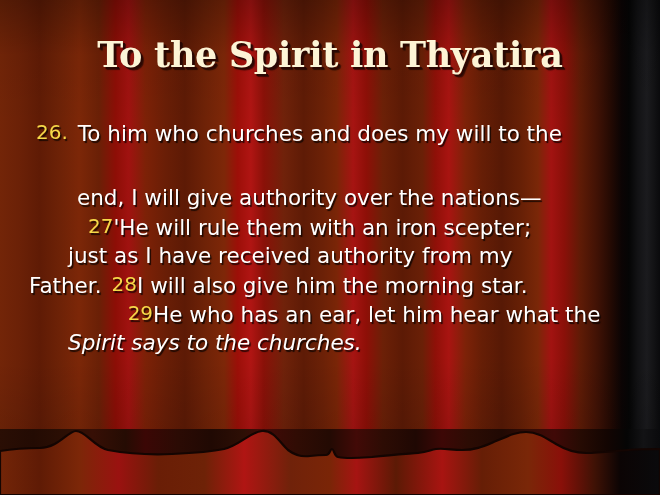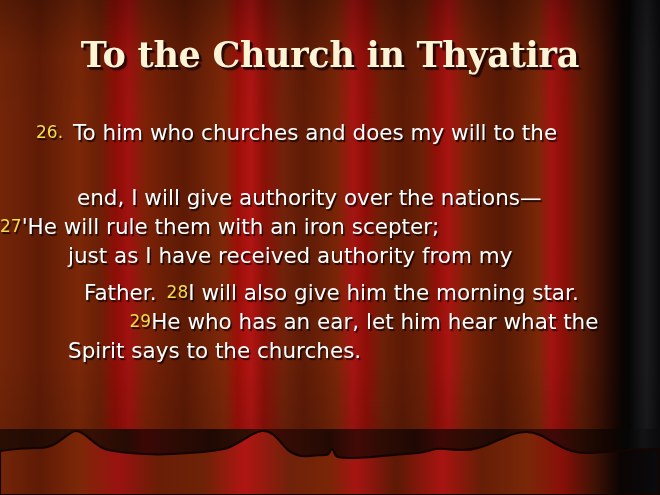--- a/index.html
+++ b/index.html
@@ -149,32 +149,32 @@
     width: 660px;
     color: #ffffff;
     font-size: 21.5px;
     line-height: 29px;
     text-shadow: 1.5px 1.5px 1px rgba(0,0,0,0.75);
     white-space: nowrap;
   }
   .line { position: relative; height: 29px; }
   .vnum {
     color: #f5d949;
-    font-size: 17px;
+    font-size: 20px;
     vertical-align: 2px;
     text-shadow: 1.5px 1.5px 1px rgba(0,0,0,0.7);
   }
   .l1 { padding-left: 36px; }
   .l2 { padding-left: 77px; margin-top: 36px; }
-  .l3 { }
+  .l3 { padding-left: 88px; }
   .l4 { padding-left: 126px; }
   .l5 { padding-left: 68px; }
-  .l6 { padding-left: 84px; margin-top: 8px; }
+  .l6 { padding-left: 29px; }
   .l7 { padding-left: 68px; text-align: center; }
-  .l8 { padding-left: 68px; }
+  .l8 { padding-left: 68px; font-style: italic; }
   .gap { display: inline-block; width: 10px; }
 </style>
 </head>
 <body>
 
 <div id="slide">
 
   <div class="curtain-base"></div>
   <div class="curtain-stripes"></div>
   <div class="curtain-vignette"></div>
@@ -210,21 +210,21 @@
              C296,51 302,52 310,51 C318,50 322,50 326,50
              C330,50 330,44 332,44 C334,44 334,51 338,52
              C348,54 358,53 372,52 C392,50 406,49 418,48
              C428,47 430,45 436,44 C444,43 452,45 462,45
              C476,45 484,41 496,36 C508,31 516,27 526,27
              C538,27 546,33 556,39 C566,45 576,48 586,48
              C600,48 614,46 628,45 C640,44 652,44 660,44
              L660,90 L0,90 Z" fill="url(#hemGrad)" stroke="#140502" stroke-width="2.2"></path>
   </svg>
 
-  <div class="title">To the Church in Thyatira</div>
+  <div class="title">To the Spirit in Thyatira</div>
 
   <div class="body-block">
     <div class="line l1"><span class="vnum">26.</span><span class="gap"></span><span>To him who churches and does my will to the</span></div>
 
     <div class="line l2"><span>end, I will give authority over the nations—</span></div>
 
     <div class="line l3"><span class="vnum">27</span><span>'He will rule them with an iron scepter;</span></div>
 
 
     <div class="line l5"><span>just as I have received authority from my</span></div>

